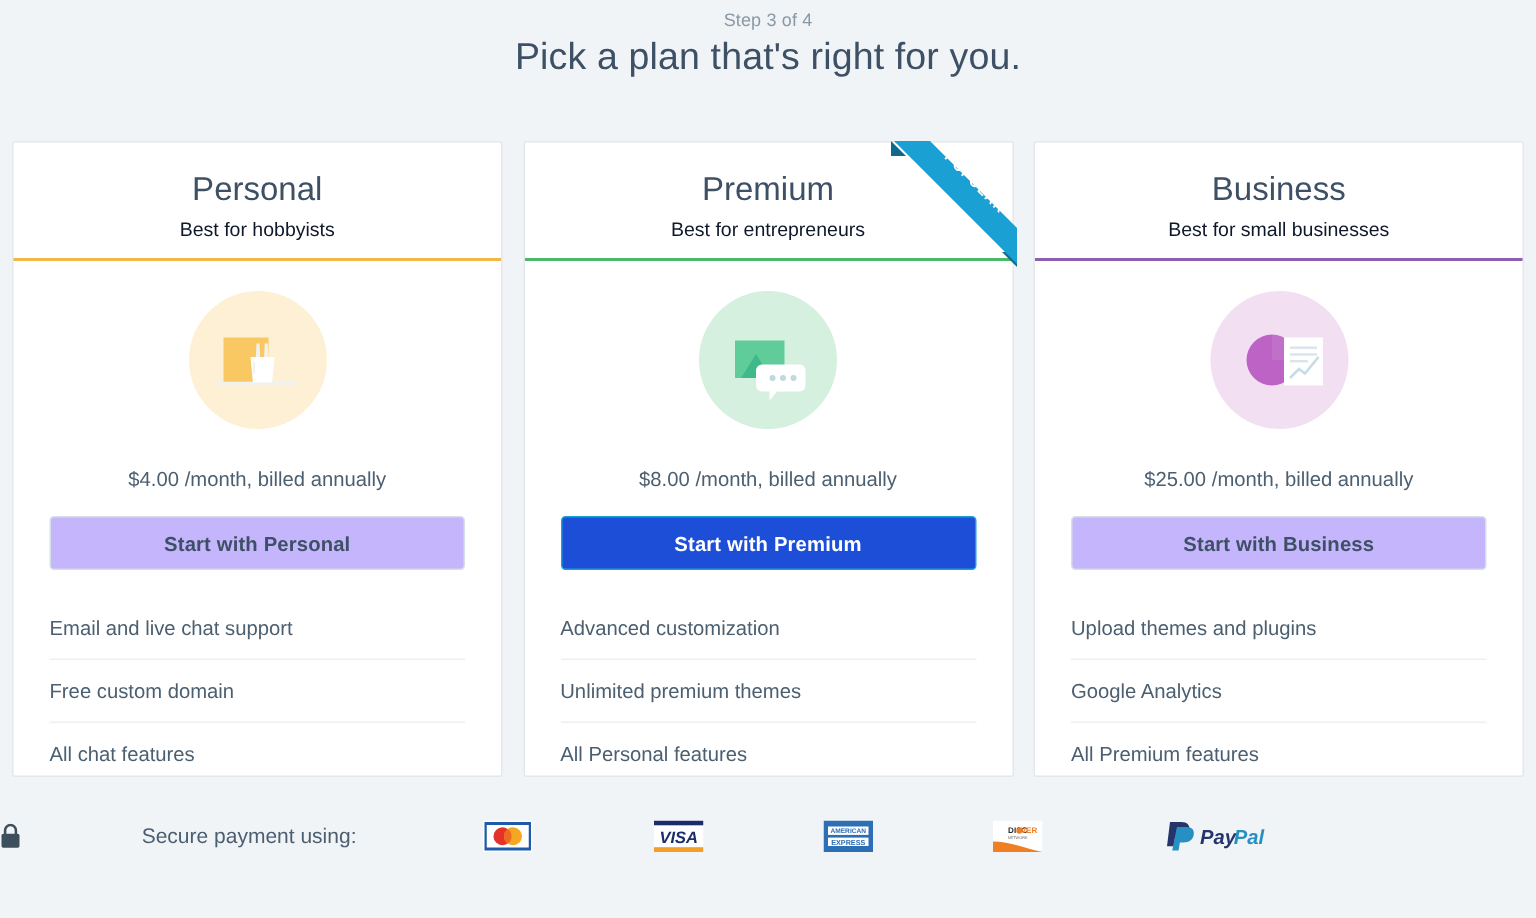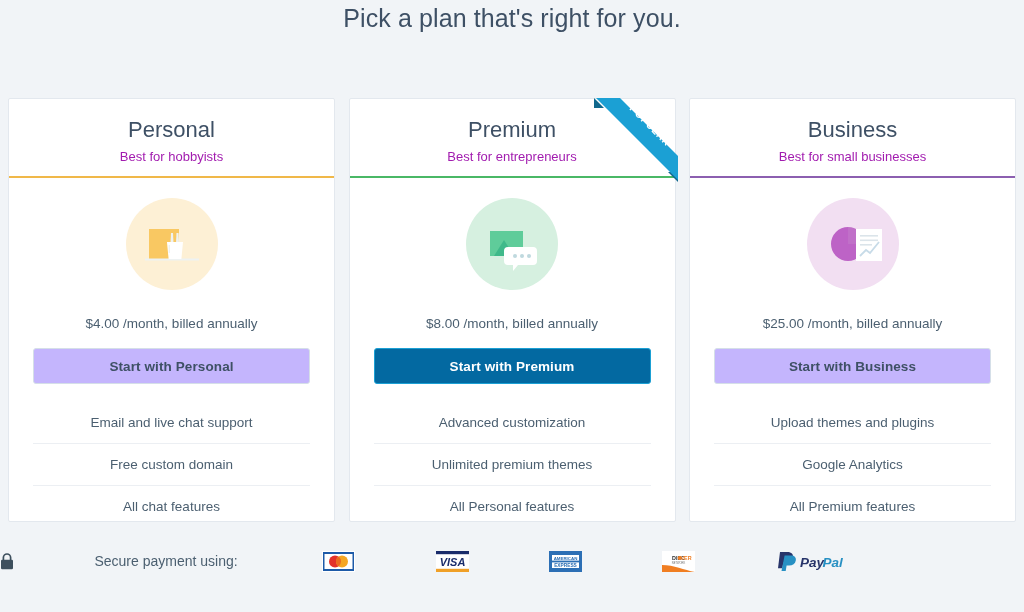--- a/index.html
+++ b/index.html
@@ -71,21 +71,21 @@
     z-index: 1;
   }
   .plan-name {
     font-size: 22px;
     font-weight: 400;
     color: #3e5065;
     line-height: 1.2;
   }
   .plan-tagline {
     font-size: 13px;
-    color: #a21caf;
+    color: #0f172a;
     margin-top: 6px;
   }
 
   .card-body {
     flex: 1;
     display: flex;
     flex-direction: column;
     align-items: center;
     padding: 0 24px;
     box-sizing: border-box;
@@ -124,34 +124,33 @@
     cursor: pointer;
     box-sizing: border-box;
     letter-spacing: 0.1px;
   }
   .cta.outline {
     background: #c4b5fd;
     border: 1px solid #d5dfe8;
     color: #3e5065;
   }
   .cta.solid {
-    background: #0369a1;
+    background: #1d4ed8;
     border: 1px solid #1ba0d4;
     color: #ffffff;
   }
 
   
   .features {
     margin-top: 18px;
     width: 100%;
   }
   .feature {
     font-size: 13.5px;
     color: #4b5f70;
-    text-align: center;
     padding: 13px 0;
     border-top: 1px solid #eceff3;
   }
   .feature.first { border-top: none; }
 
   
   .ribbon-wrap {
     position: absolute;
     top: -1px;
     right: -1px;
@@ -180,20 +179,21 @@
     color: #4b5f70;
     margin-right: 4px;
   }
   .pay-logo { display: block; }
 </style>
 </head>
 <body>
 
 <div class="page">
 
+  <div class="step-label">Step 3 of 4</div>
   <h1 class="headline">Pick a plan that's right for you.</h1>
 
   <div class="plans">
 
     <div class="plan-card">
       <div class="card-head" id="head-0" style="border-bottom-color: rgb(240, 184, 73);">
         <div class="plan-name">Personal</div>
         <div class="plan-tagline">Best for hobbyists</div>
       </div>
       <div class="card-body">

